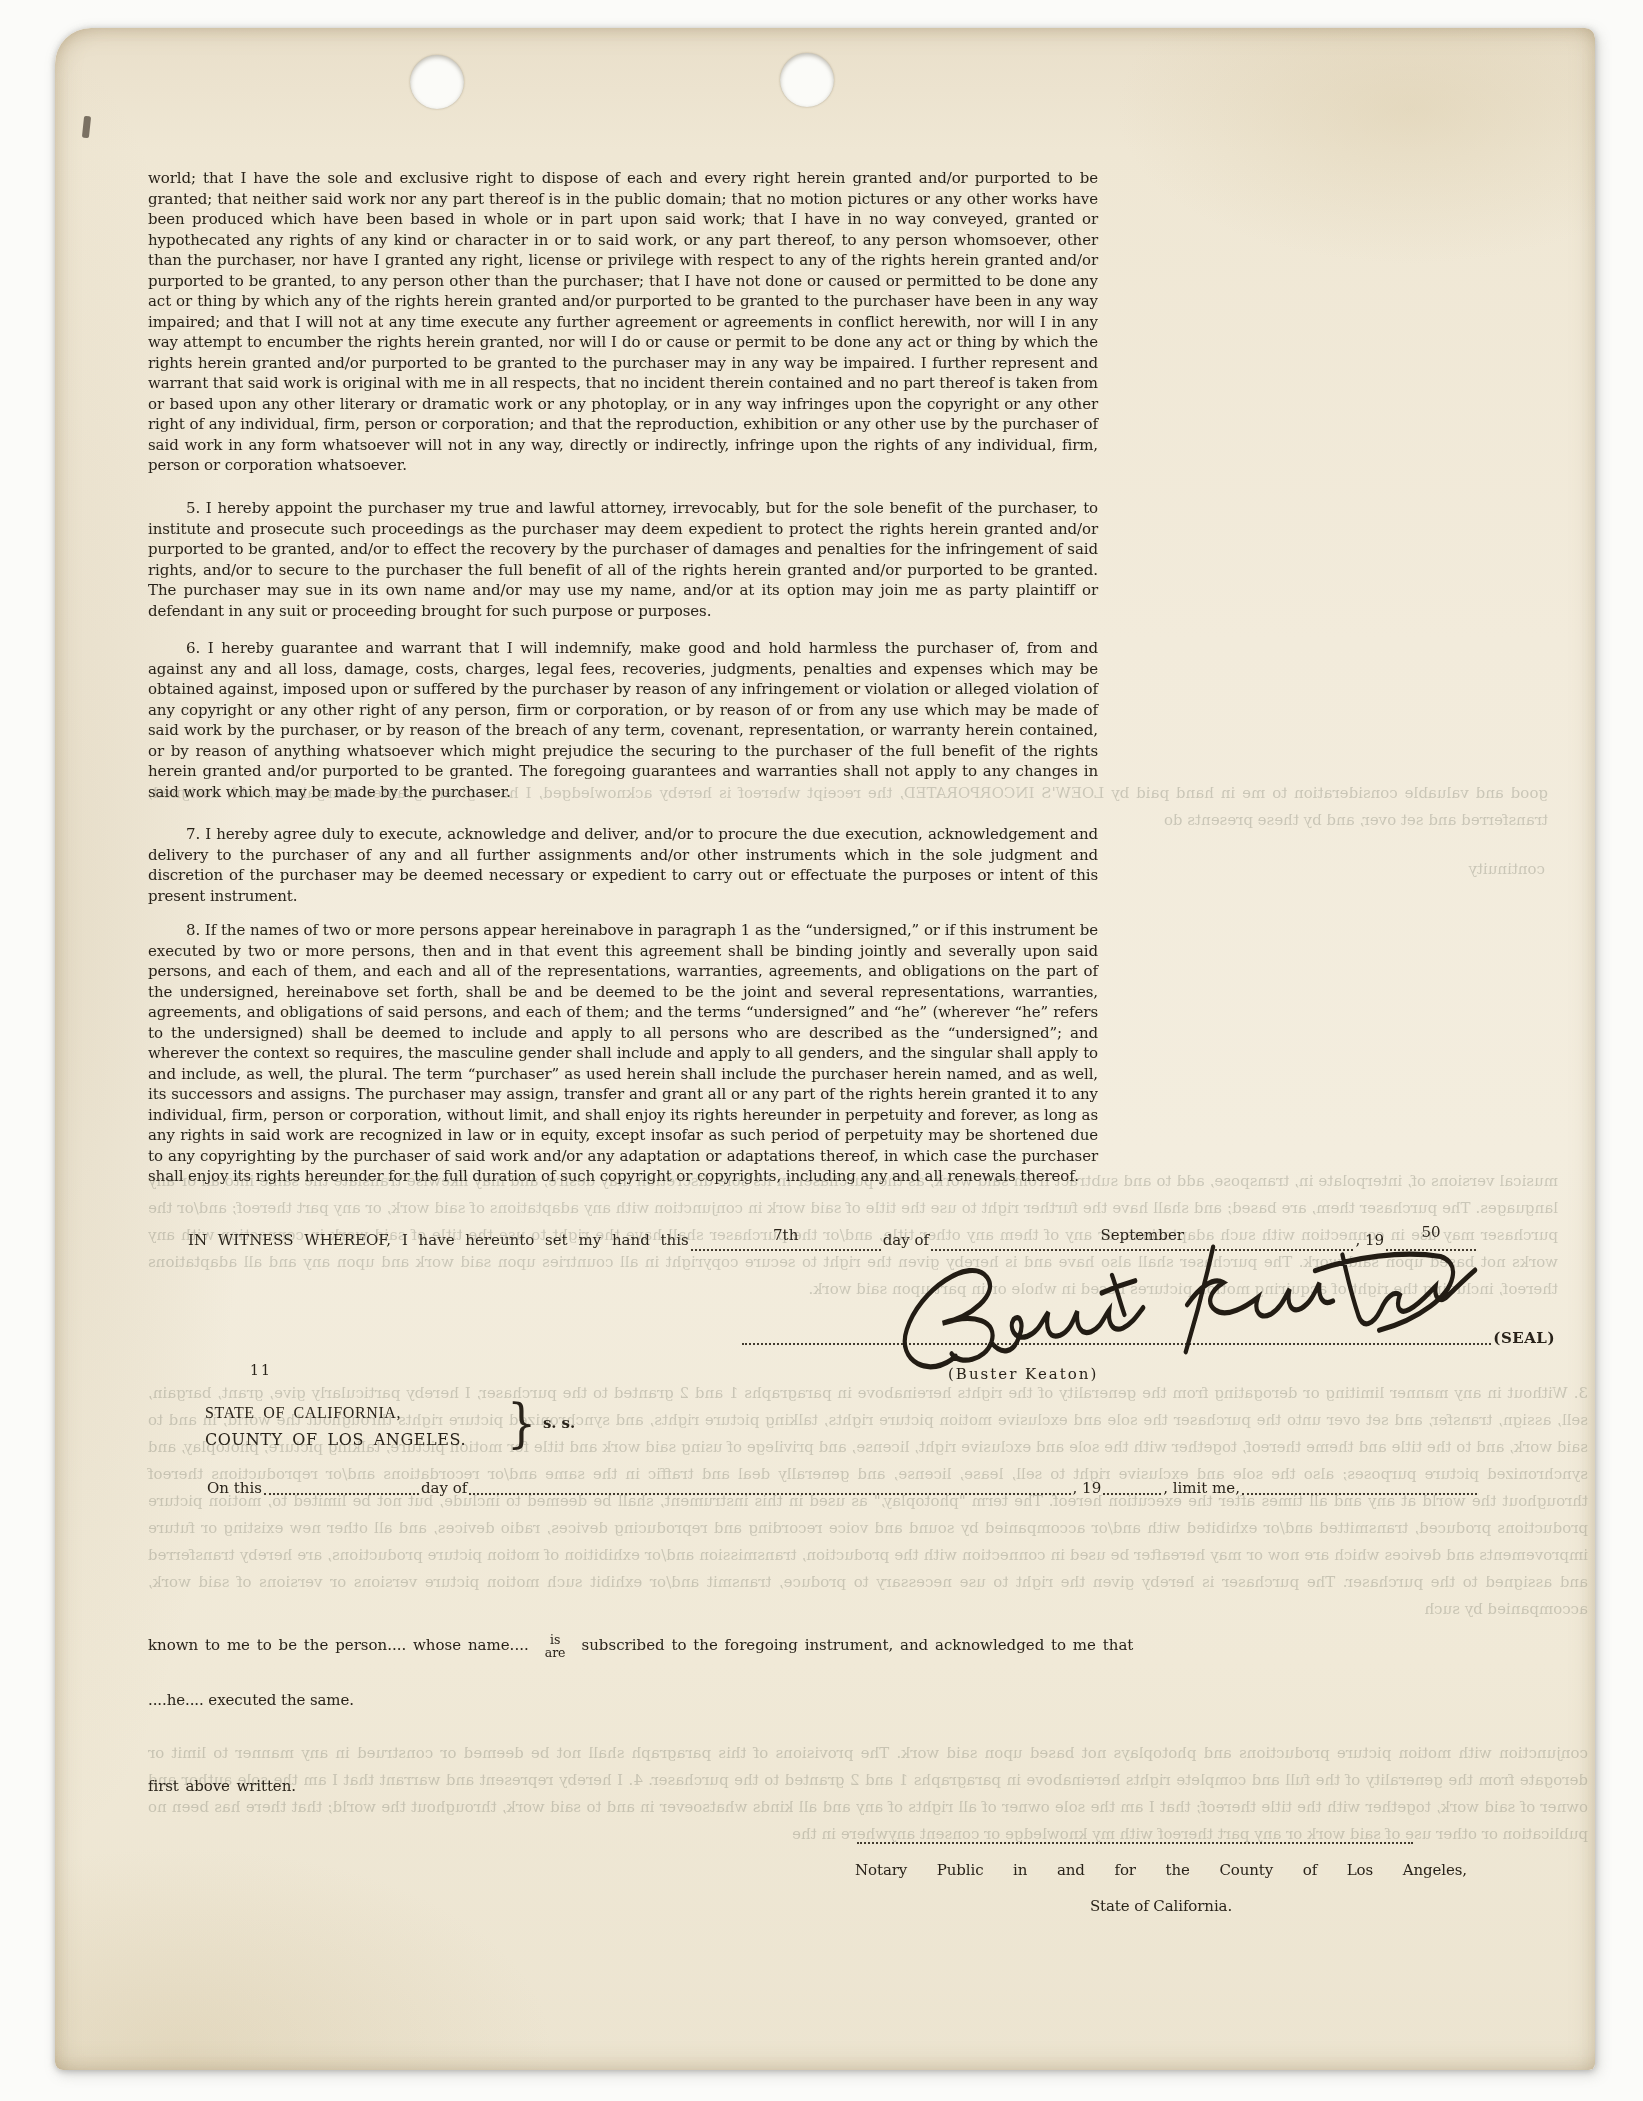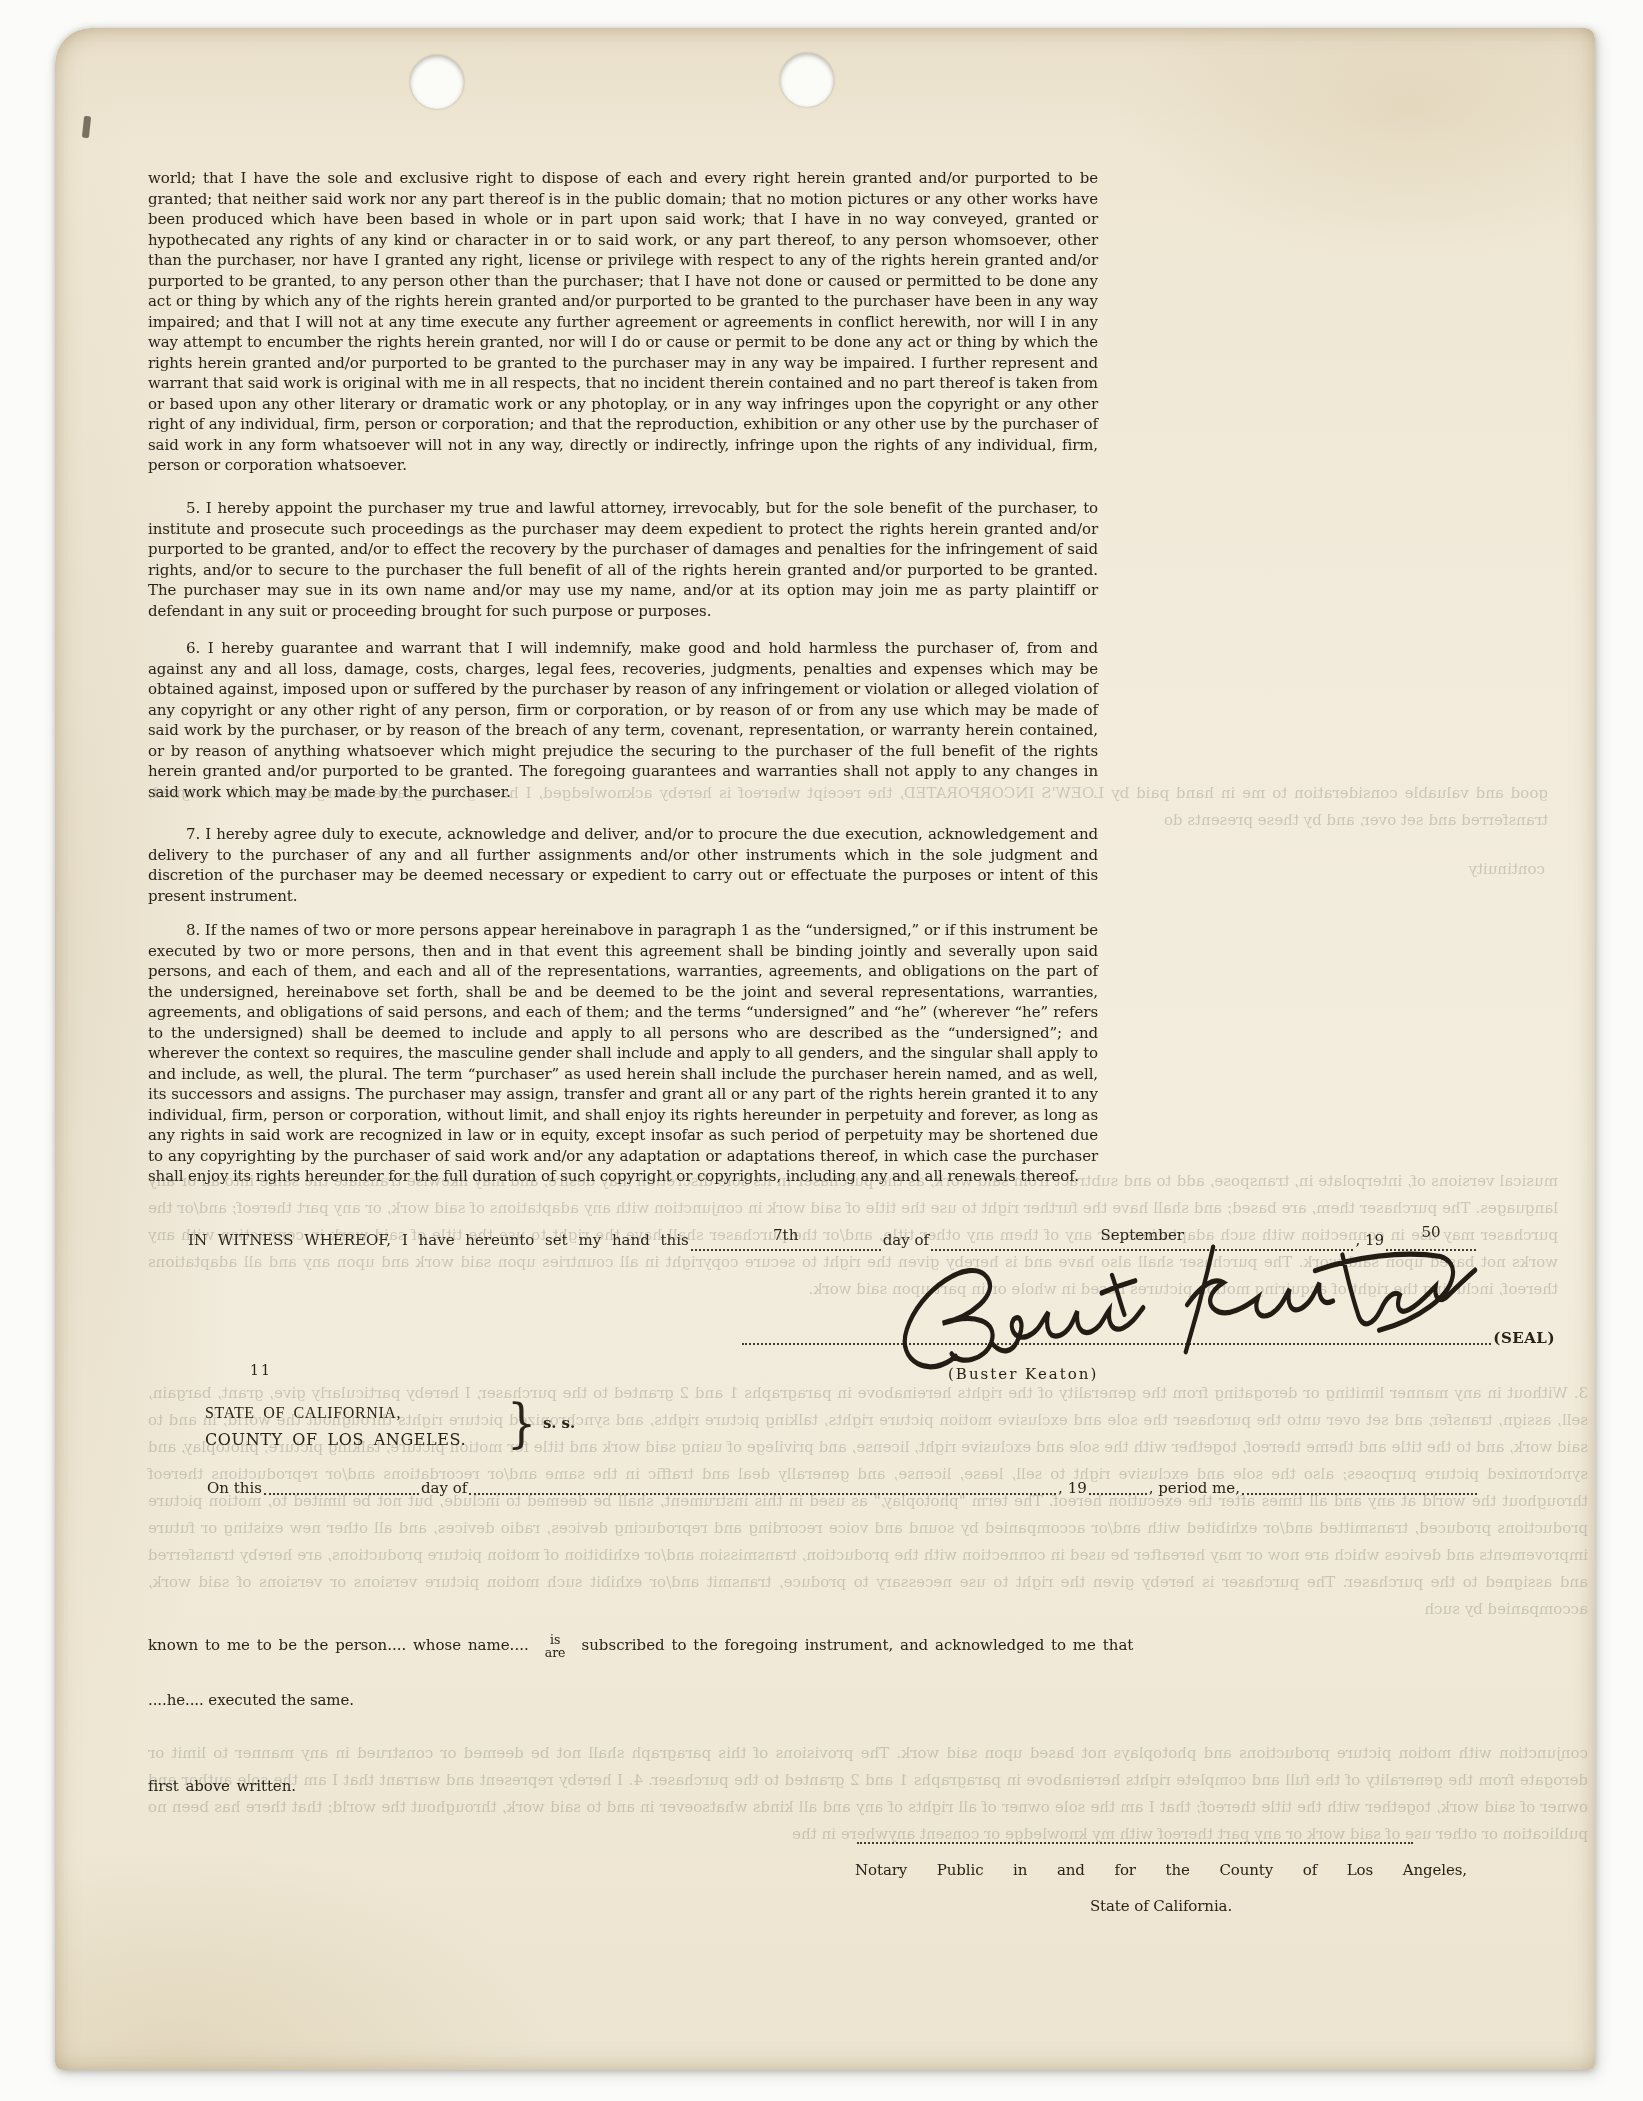--- a/index.html
+++ b/index.html
@@ -105,21 +105,21 @@
     <div class="brace" style="left:452px;top:1372px;">}</div>
     <div class="typed" style="left:488px;top:1385px;font-weight:bold;">s. s.</div>
 
     <div class="formline" style="left:152px;top:1450px;width:1272px;">
       <span class="lbl">On this</span>
       <span class="dots fx" style="flex-basis:155px;"></span>
       <span class="lbl">day of</span>
       <span class="dots"></span>
       <span class="lbl">, 19</span>
       <span class="dots fx" style="flex-basis:58px;"></span>
-      <span class="lbl">, period me,</span>
+      <span class="lbl">, limit me,</span>
       <span class="dots fx" style="flex-basis:235px;"></span>
     </div>
     <div class="formline" style="left:93px;top:1602px;justify-content:space-between;">
       <span class="lbl" style="word-spacing:2px;">known to me to be the person.... whose name....</span>
       <span class="stack">
         <span>is</span>
         <span>are</span>
       </span>
       <span class="lbl" style="word-spacing:2px;">subscribed to the foregoing instrument, and acknowledged to me that</span>
     </div>

